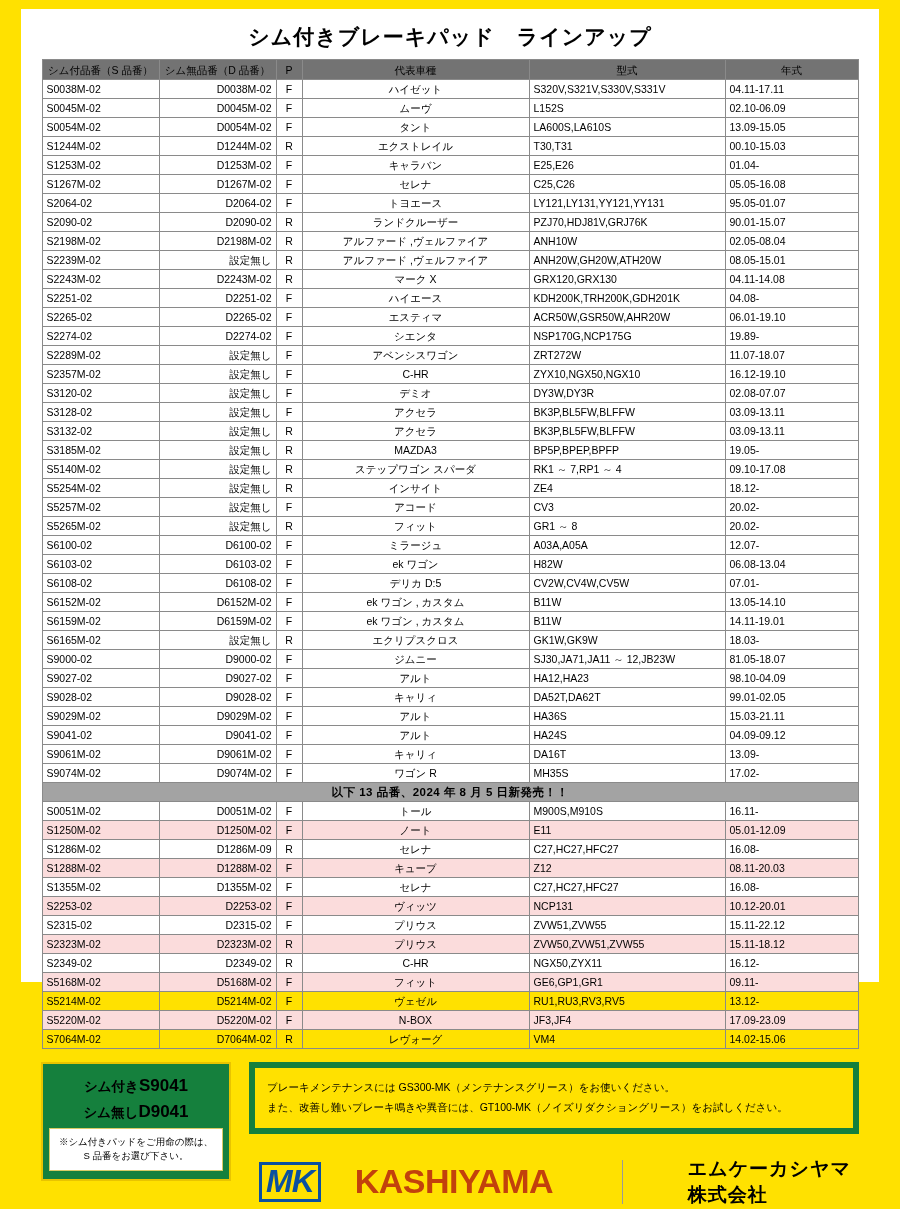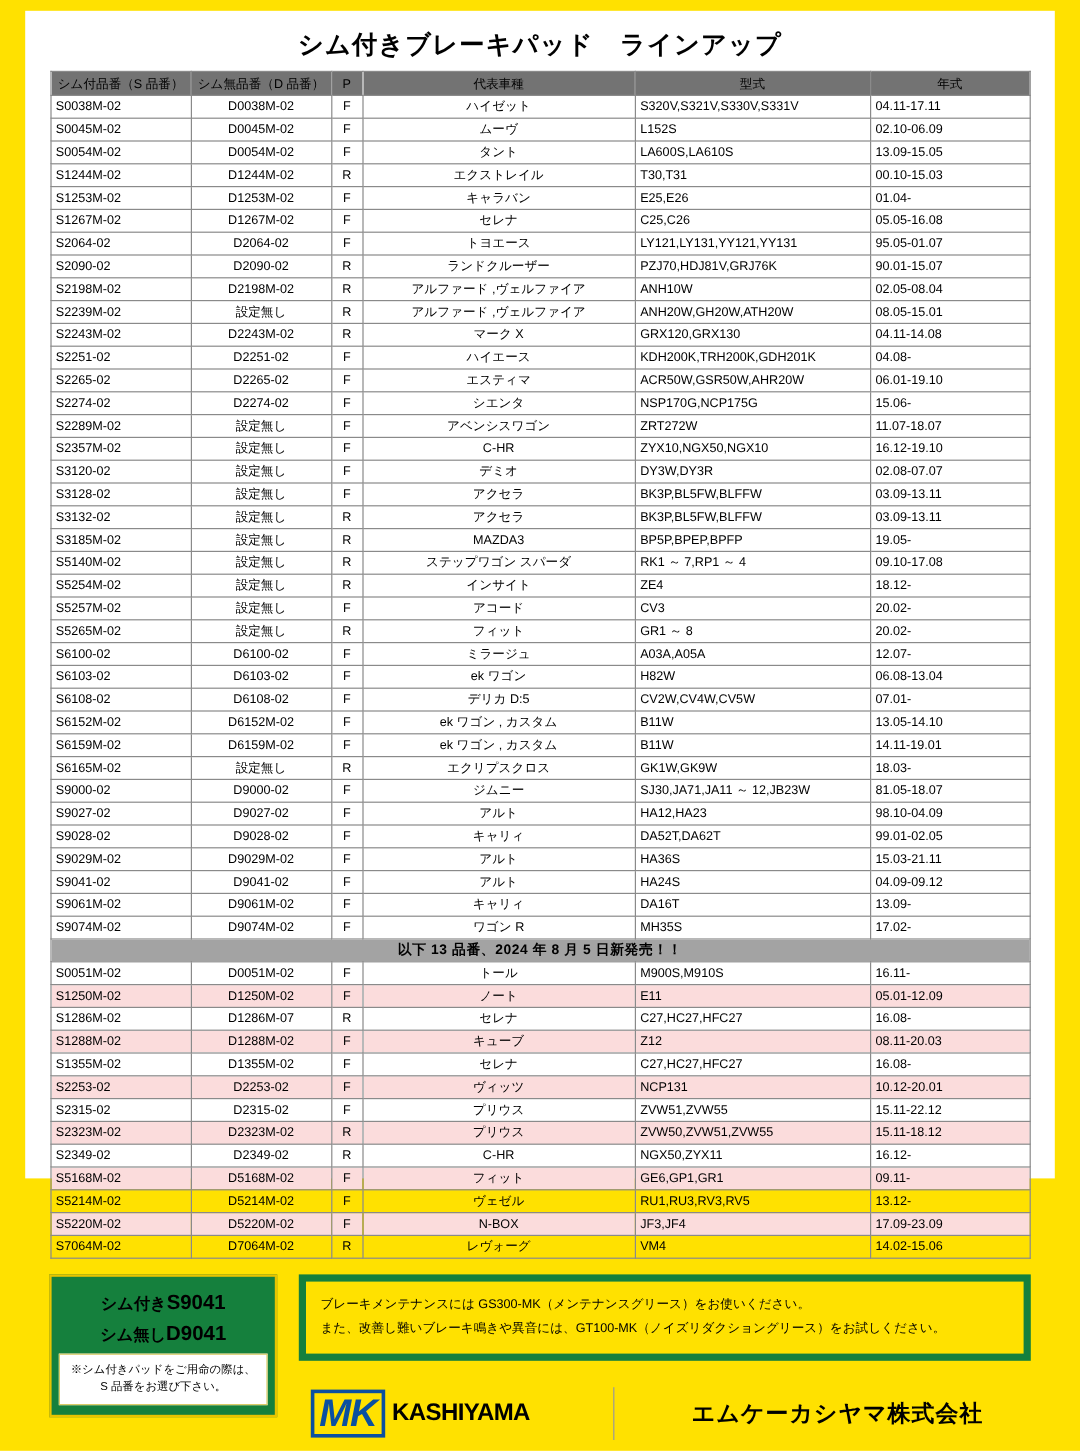--- a/index.html
+++ b/index.html
@@ -47,21 +47,21 @@
     text-align: center;
     height: 20px;
   }
   col.c0 { width: 117px; }
   col.c1 { width: 117px; }
   col.c2 { width: 26px; }
   col.c3 { width: 227px; }
   col.c4 { width: 196px; }
   col.c5 { width: 133px; }
   td.sb { text-align: left; padding-left: 6px; }
-  td.db { text-align: center; padding-left: 6px; }
+  td.db { text-align: right; padding-left: 6px; }
   td.p  { text-align: center; }
   td.veh { text-align: center; }
   td.model { text-align: left; padding-left: 6px; }
   td.year { text-align: left; padding-left: 6px; }
   tr.hl td { background: #fbdcdc; }
   tr.notice td {
     background: #a3a3a3;
     text-align: center;
     font-weight: bold;
     font-size: 11.5px;
@@ -120,23 +120,24 @@
     color: #0b50a0;
     font-size: 32px;
     font-style: italic;
     letter-spacing: -1px;
     border: 3px solid #0b50a0;
     padding: 0px 4px 1px 4px;
     line-height: 1.05;
     margin-right: 6px;
   }
   #logo .kashiyama {
-    color: #000000;
-    font-size: 20px;
+    color: #c2410c;
+    font-size: 34px;
     letter-spacing: -0.5px;
+    margin-left: 28px;
   }
   #divider {
     width: 1px; height: 44px; background: #9a9a9a;
     margin: 0 22px 0 26px;
   }
   #company {
     font-size: 19px;
     font-weight: bold;
     letter-spacing: 1px;
   }
@@ -271,21 +272,21 @@
           <td class="veh">エスティマ</td>
           <td class="model">ACR50W,GSR50W,AHR20W</td>
           <td class="year">06.01-19.10</td>
         </tr>
         <tr>
           <td class="sb">S2274-02</td>
           <td class="db">D2274-02</td>
           <td class="p">F</td>
           <td class="veh">シエンタ</td>
           <td class="model">NSP170G,NCP175G</td>
-          <td class="year">15.06-</td>
+          <td class="year">19.89-</td>
         </tr>
         <tr>
           <td class="sb">S2289M-02</td>
           <td class="db">設定無し</td>
           <td class="p">F</td>
           <td class="veh">アベンシスワゴン</td>
           <td class="model">ZRT272W</td>
           <td class="year">11.07-18.07</td>
         </tr>
         <tr>
@@ -478,21 +479,21 @@
         <tr class="hl">
           <td class="sb">S1250M-02</td>
           <td class="db">D1250M-02</td>
           <td class="p">F</td>
           <td class="veh">ノート</td>
           <td class="model">E11</td>
           <td class="year">05.01-12.09</td>
         </tr>
         <tr>
           <td class="sb">S1286M-02</td>
-          <td class="db">D1286M-07</td>
+          <td class="db">D1286M-09</td>
           <td class="p">R</td>
           <td class="veh">セレナ</td>
           <td class="model">C27,HC27,HFC27</td>
           <td class="year">16.08-</td>
         </tr>
         <tr class="hl">
           <td class="sb">S1288M-02</td>
           <td class="db">D1288M-02</td>
           <td class="p">F</td>
           <td class="veh">キューブ</td>

